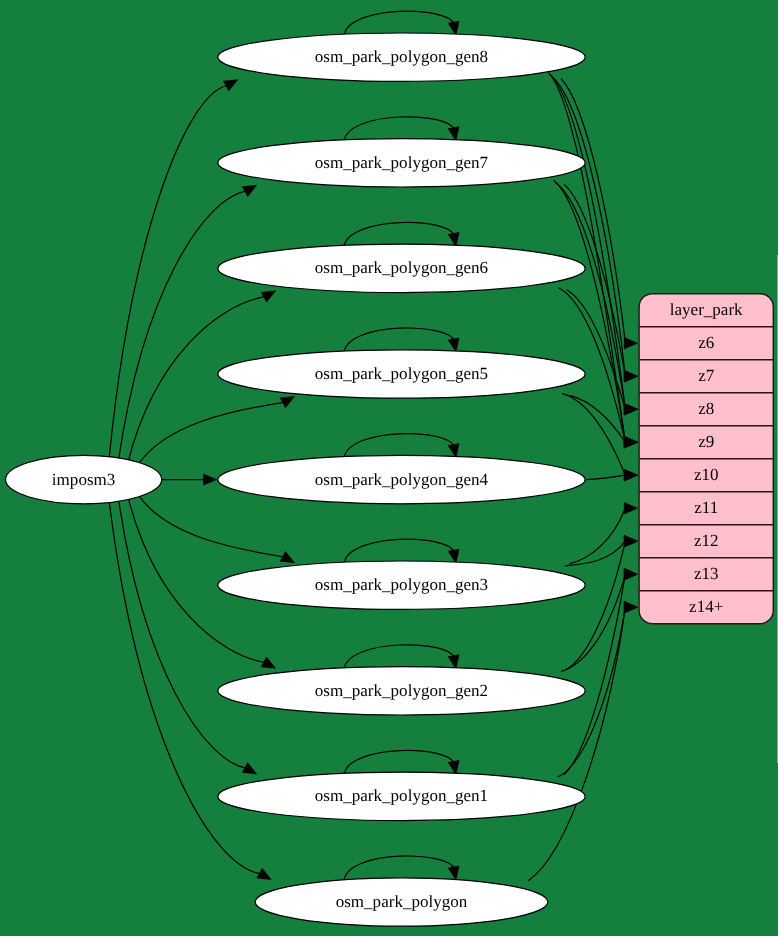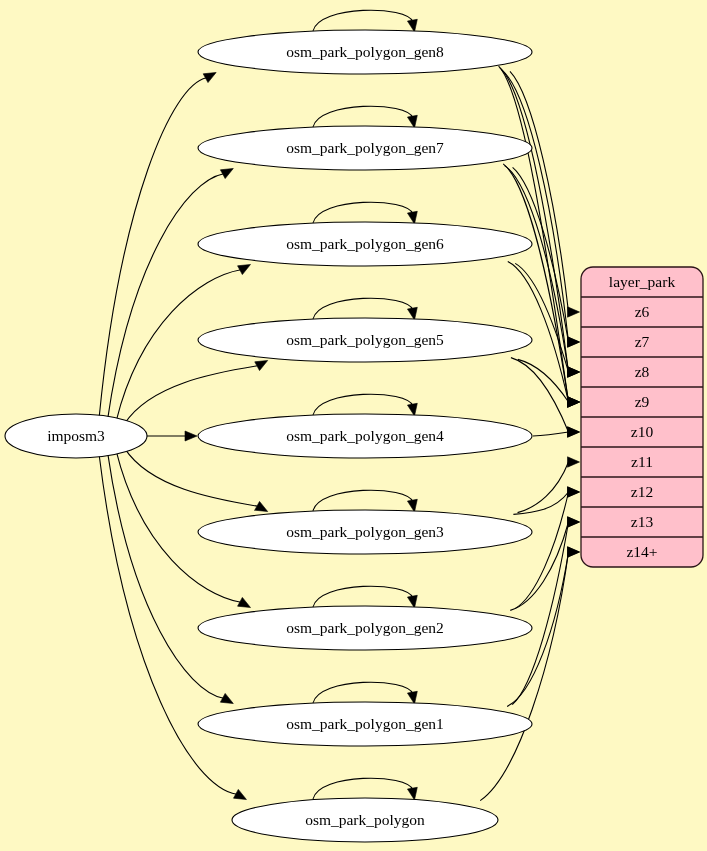--- a/index.html
+++ b/index.html
@@ -8,21 +8,21 @@
     padding: 0;
     background: #ffffff;
   }
   body {
     font-family: "Liberation Serif", "DejaVu Serif", serif;
   }
   #canvas {
     position: relative;
     width: 707px;
     height: 851px;
-    background: #fef9c3;
+    background: #15803d;
     overflow: hidden;
   }
   svg.graph-layer {
     position: absolute;
     left: 0;
     top: 0;
     width: 707px;
     height: 851px;
   }
   .edge-path {

